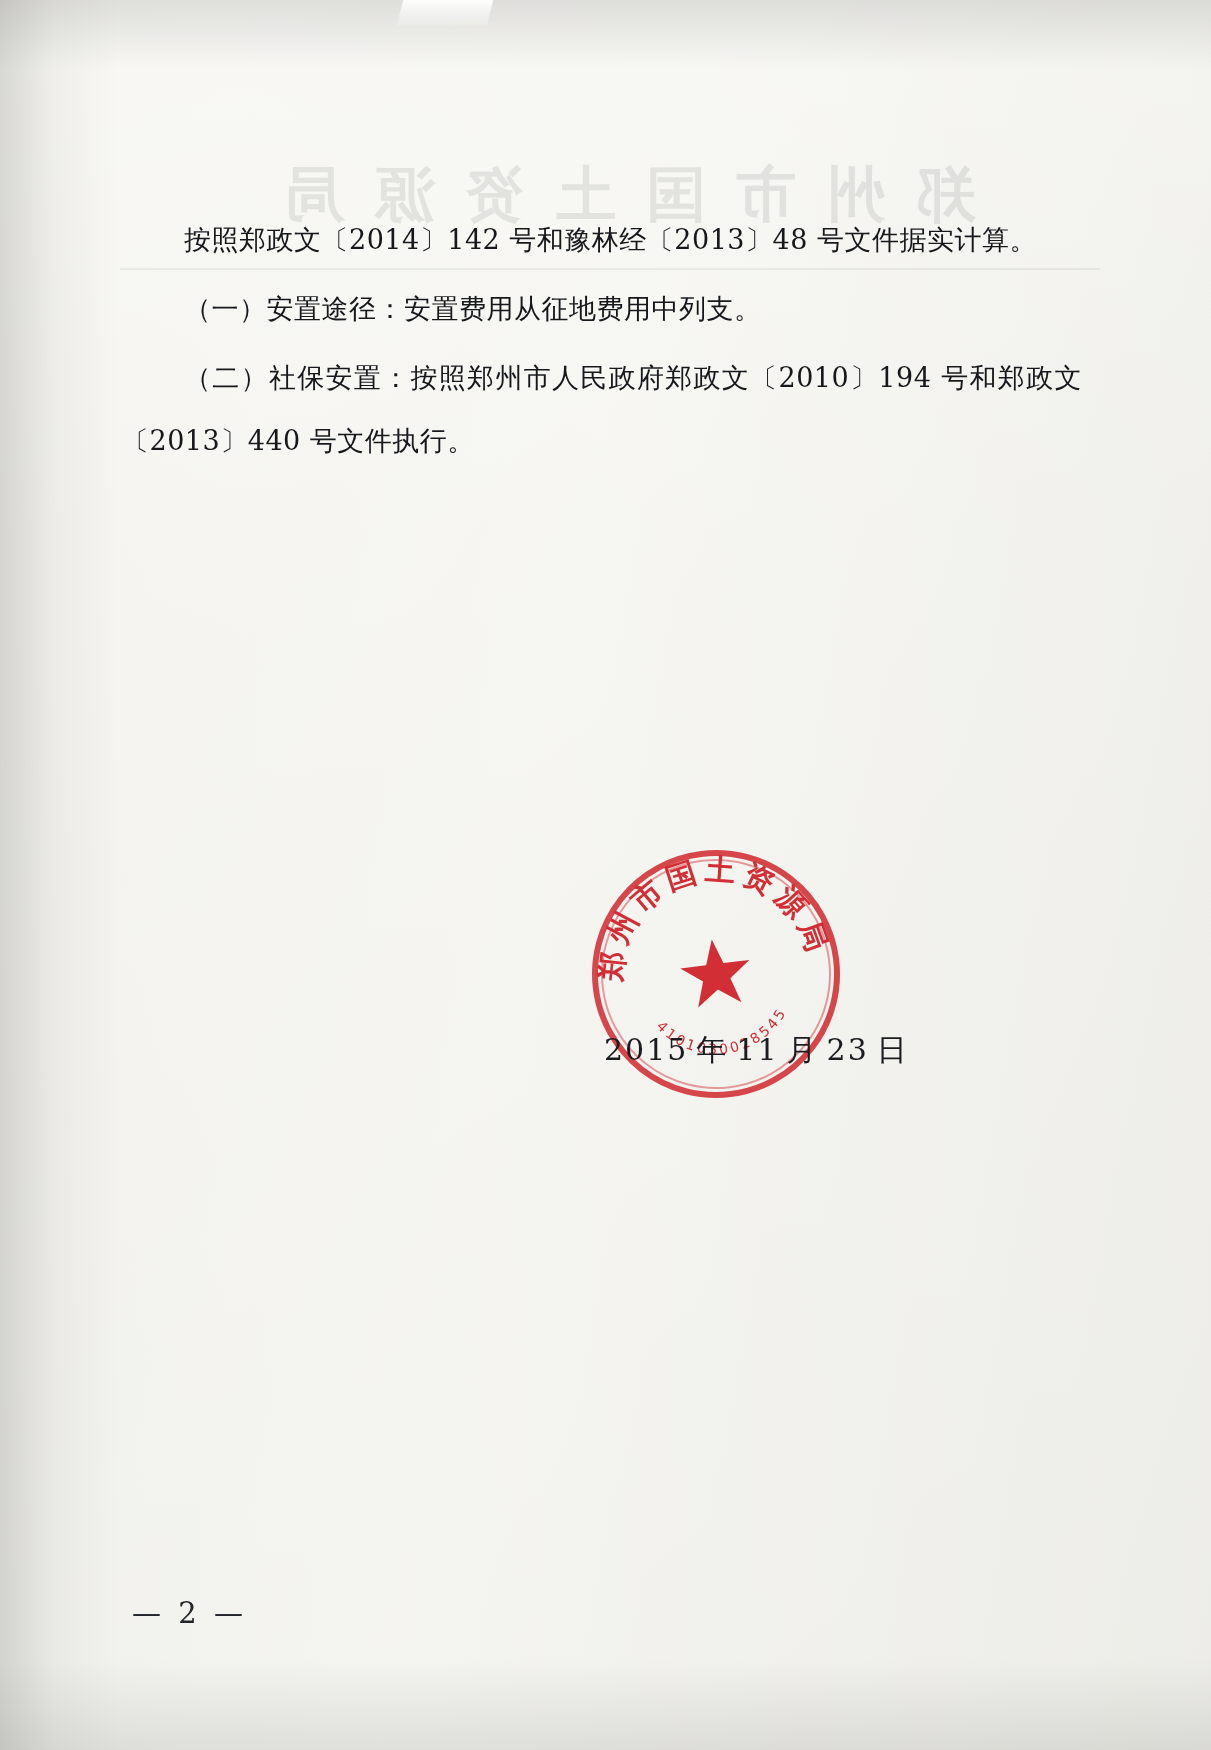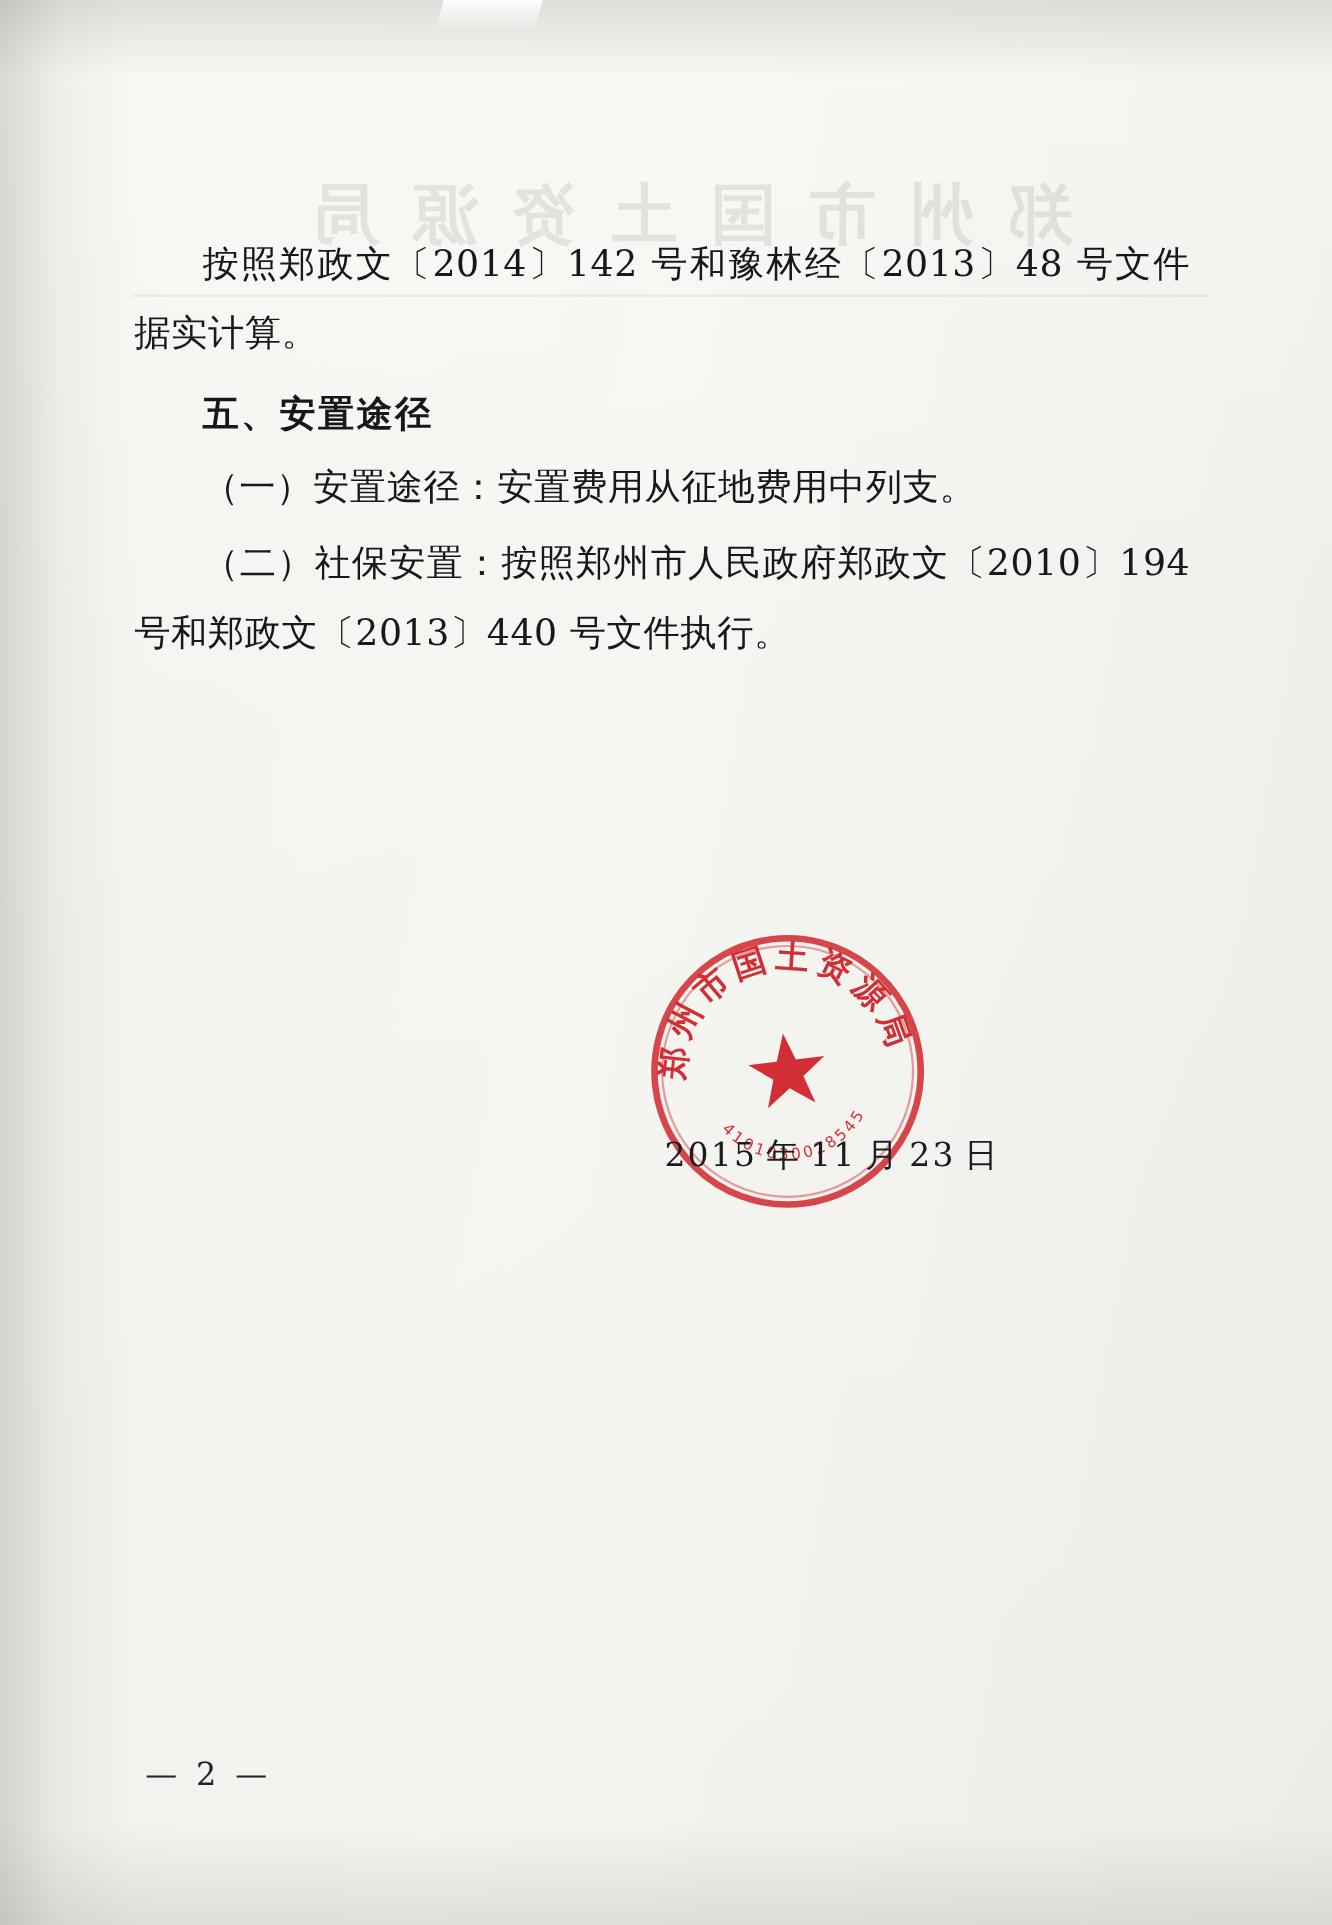--- a/index.html
+++ b/index.html
@@ -83,21 +83,21 @@
     background: rgba(140,145,140,0.13);
     pointer-events: none;
   }
 
   .content {
     position: absolute;
     top: 208px;
     left: 122px;
     width: 960px;
     color: #16181c;
-    font-size: 33px;
+    font-size: 27px;
     line-height: 63px;
     letter-spacing: 0.5px;
     font-family: "DejaVu Serif", "Liberation Serif", serif;
   }
   .para {
     margin: 0 0 6px 0;
     text-indent: 62px;
     text-align: justify;
   }
   .heading {
@@ -181,21 +181,20 @@
   <div class="edge-shadow-left"></div>
   <div class="edge-shadow-top"></div>
   <div class="edge-shadow-bottom"></div>
   <div class="corner-fold"></div>
 
   <div class="ghost-header">郑州市国土资源局</div>
   <div class="ghost-line"></div>
 
   <div class="content">
     <p class="para">按照郑政文〔2014〕142 号和豫林经〔2013〕48 号文件据实计算。</p>
-    <p class="heading">五、安置途径</p>
     <p class="para">（一）安置途径：安置费用从征地费用中列支。</p>
     <p class="para">（二）社保安置：按照郑州市人民政府郑政文〔2010〕194 号和郑政文〔2013〕440 号文件执行。</p>
   </div>
 
   <div class="sign-area">
 
     <div class="seal">
       <div class="ring"></div>
       <div class="ring inner"></div>
       <svg viewBox="0 0 248 248">

